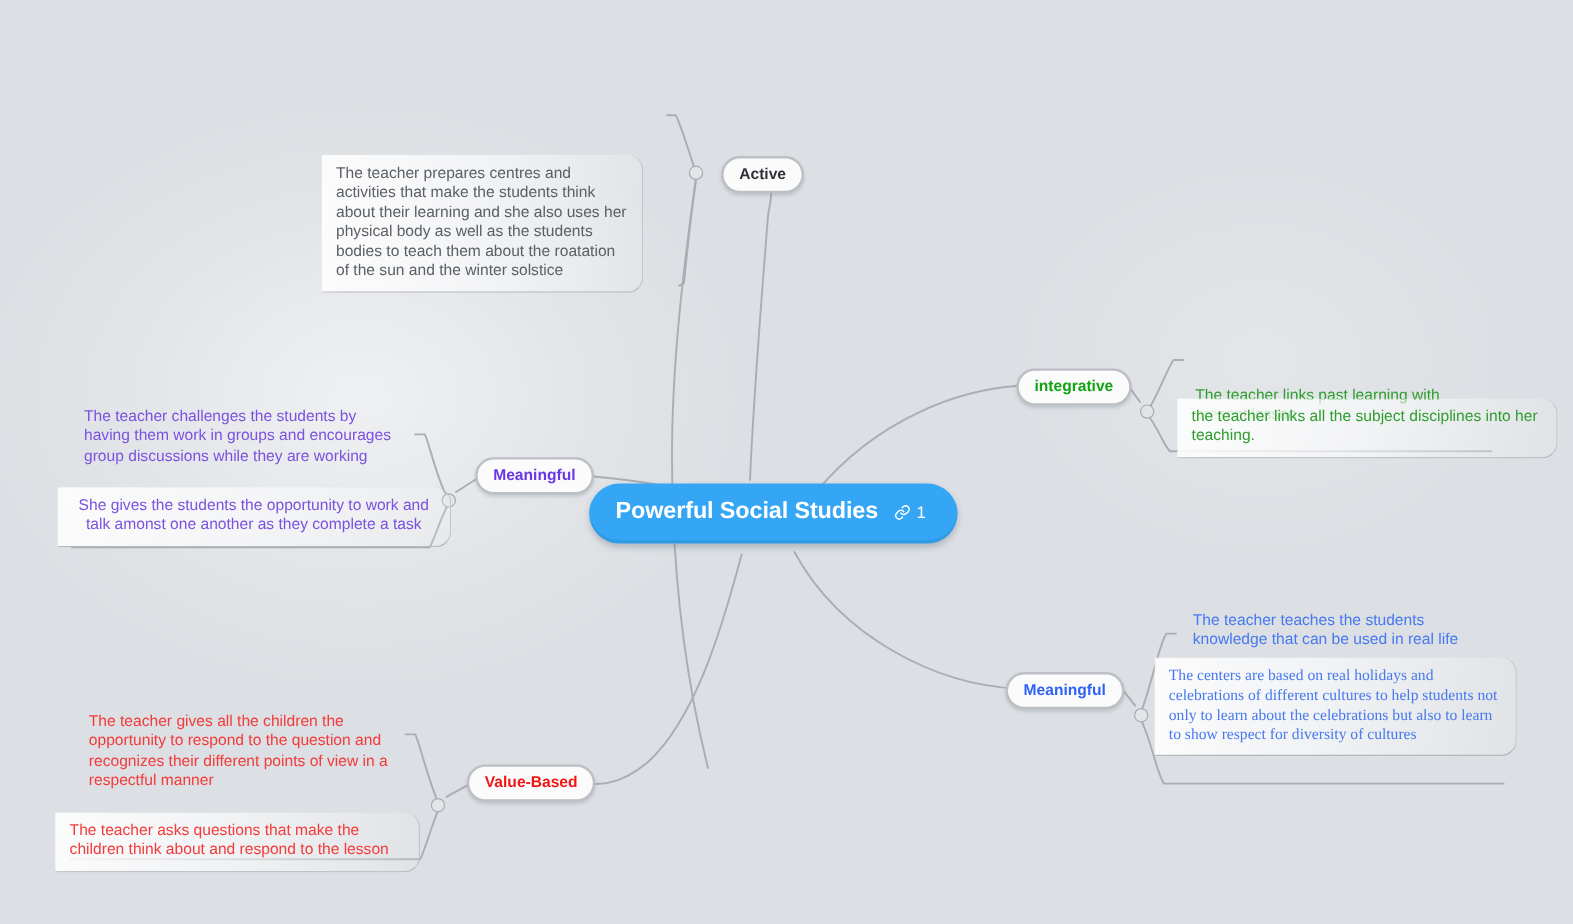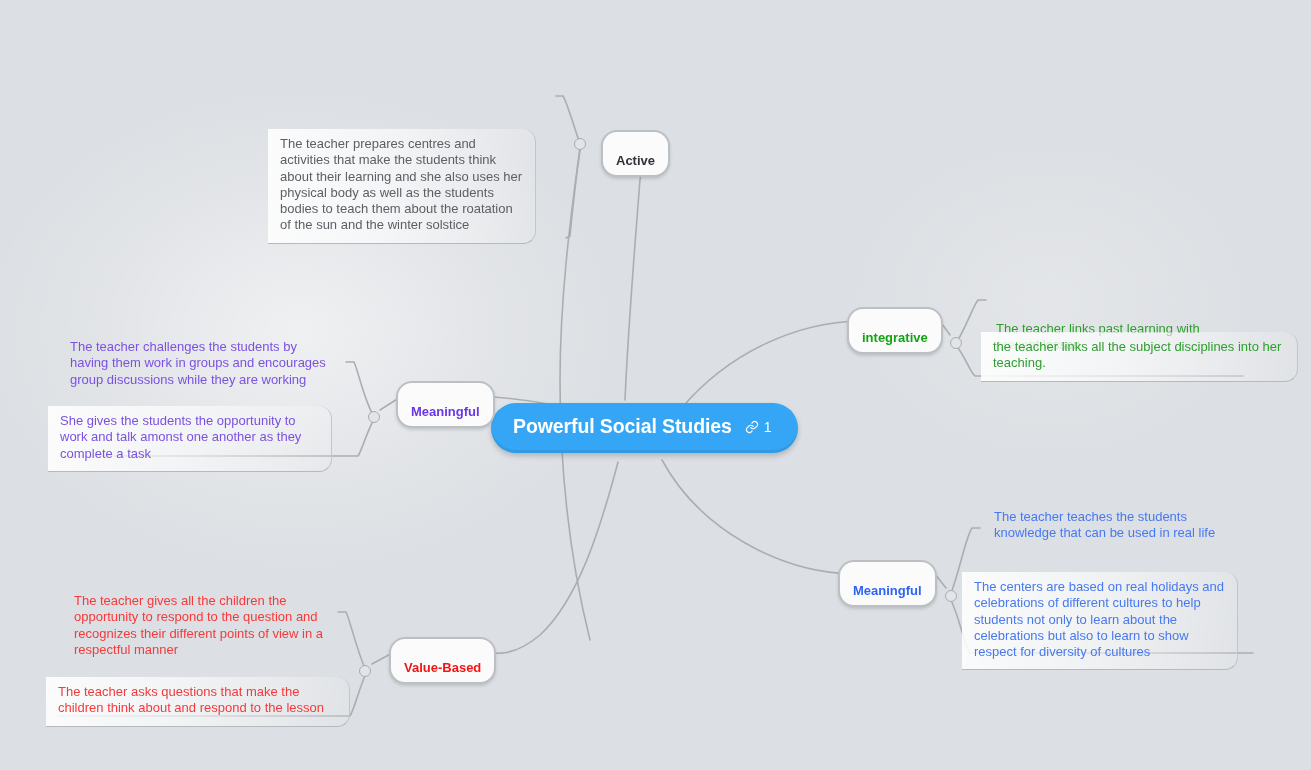--- a/index.html
+++ b/index.html
@@ -39,21 +39,21 @@
   .root-attach { display: flex; align-items: center; gap: 5px; }
   .root-attach svg { display: block; }
   .root-attach-count { font-size: 14px; line-height: 1; }
 
   
   .branch-node {
     position: absolute;
     background: #fbfbfc;
     border: 2px solid #bcbfc3;
     border-radius: 16px;
-    padding: 22px 13px 7px 13px;
+    padding: 6px 13px 7px 13px;
     font-size: 13px;
     font-weight: bold;
     line-height: 1.1;
     white-space: nowrap;
     box-shadow: 0 2px 3px rgba(80,95,110,0.22);
   }
 
   
   .leaf {
     position: absolute;
@@ -153,23 +153,23 @@
 
 
   <div class="leaf panel" style="left:268px; top:129px; width:268px; color:#5c6066;">The teacher prepares centres and activities that make the students think about their learning and she also uses her physical body as well as the students bodies to teach them about the roatation of the sun and the winter solstice</div>
 
   <div class="leaf plain" style="left:984px; top:274px; width:260px; color:#2e9e2e;margin-top:40px;">The teacher links past learning with present lesson</div>
 
   <div class="leaf panel" style="left:981px; top:332px; width:317px; color:#2e9e2e;">the teacher links all the subject disciplines into her teaching.</div>
 
   <div class="leaf plain" style="left:58px; top:332px; width:290px; color:#7b52e0;">The teacher challenges the students by having them work in groups and encourages group discussions while they are working</div>
 
-  <div class="leaf panel" style="left:48px; top:406px; width:284px; color:#7b52e0;">She gives the students the opportunity to work and talk amonst one another as they complete a task</div>
+  <div class="leaf panel" style="left:48px; top:406px; width:328px; color:#7b52e0;text-align:center;">She gives the students the opportunity to work and talk amonst one another as they complete a task</div>
 
   <div class="leaf plain" style="left:982px; top:502px; width:280px; color:#4779f0;">The teacher teaches the students knowledge that can be used in real life</div>
 
-  <div class="leaf panel" style="left:962px; top:572px; width:276px; color:#4779f0;">The centers are based on real holidays and celebrations of different cultures to help students not only to learn about the celebrations but also to learn to show respect for diversity of cultures</div>
+  <div class="leaf panel" style="left:962px; top:548px; width:302px; color:#4779f0;font-family:Liberation Serif, serif;">The centers are based on real holidays and celebrations of different cultures to help students not only to learn about the celebrations but also to learn to show respect for diversity of cultures</div>
 
   <div class="leaf plain" style="left:62px; top:586px; width:288px; color:#f43a3a;">The teacher gives all the children the opportunity to respond to the question and recognizes their different points of view in a respectful manner</div>
 
   <div class="leaf panel" style="left:46px; top:677px; width:304px; color:#f43a3a;">The teacher asks questions that make the children think about and respond to the lesson</div>
 
 </div>
 
 </body></html>

